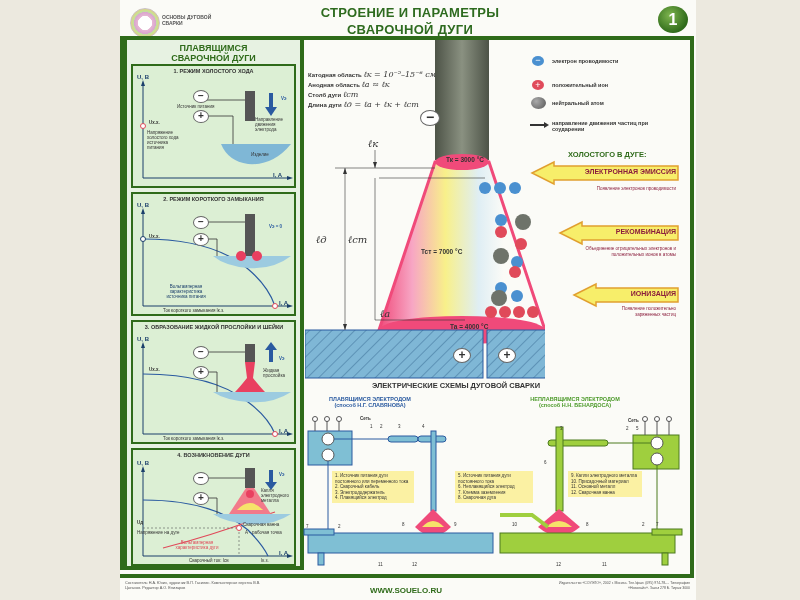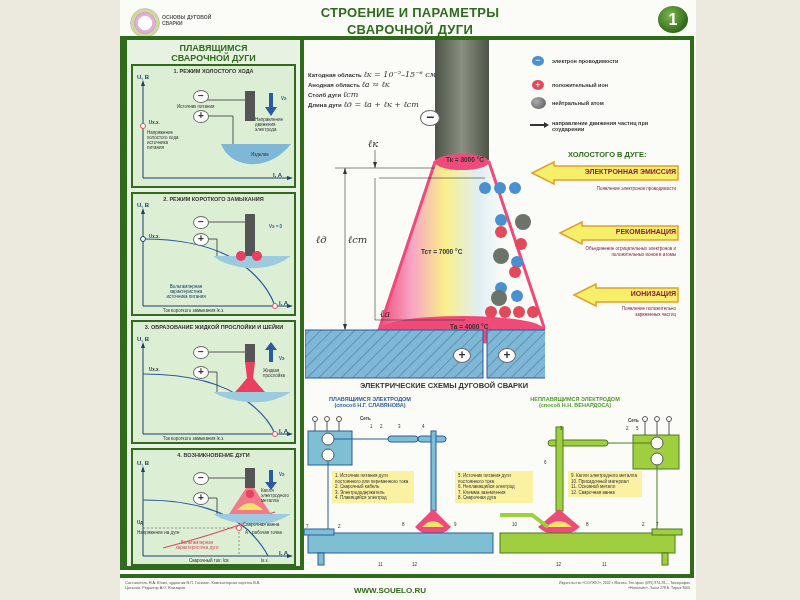--- a/index.html
+++ b/index.html
@@ -19,25 +19,25 @@
   .tiny{font-size:4.5px;line-height:5px;color:#333;}
   .axis-lbl{font-size:6px;font-weight:bold;color:#1b3f6b;}
   .sign{position:absolute;width:14px;height:11px;border:1.5px solid #666;border-radius:50%;background:#fff;font-weight:bold;font-size:10px;line-height:10px;text-align:center;color:#333;}
   .formula{position:absolute;left:188px;top:70px;font-size:6px;line-height:10px;color:#333;font-weight:bold;}
   .formula i{font-family:"DejaVu Serif",serif;font-style:italic;font-weight:normal;font-size:8px;}
   .legend{position:absolute;left:410px;top:52px;width:150px;}
   .leg-row{position:absolute;left:0;width:150px;height:14px;}
   .leg-text{position:absolute;left:22px;font-size:5.5px;color:#333;font-weight:bold;}
   .process-title{position:absolute;left:448px;top:150px;font-size:7.5px;font-weight:bold;color:#2f6b1a;}
   .proc-desc{position:absolute;font-size:4.5px;line-height:5.5px;color:#8a1c3c;text-align:right;}
-  .schemes-title{position:absolute;left:240px;top:381px;font-size:7.5px;font-weight:bold;color:#333;}
+  .schemes-title{position:absolute;left:252px;top:381px;font-size:7.5px;font-weight:bold;color:#333;}
   .sub-left{position:absolute;left:190px;top:396px;width:120px;text-align:center;font-size:5.5px;font-weight:bold;color:#2a5aa0;line-height:6px;}
   .sub-right{position:absolute;left:395px;top:396px;width:120px;text-align:center;font-size:5.5px;font-weight:bold;color:#4c9a2a;line-height:6px;}
   .note{position:absolute;background:#fbf1a3;font-size:4.5px;line-height:5.5px;color:#333;padding:2px 3px;}
-  .footer-url{position:absolute;left:234px;top:586px;font-size:8px;font-weight:bold;color:#2f6b1a;}
+  .footer-url{position:absolute;left:250px;top:586px;font-size:8px;font-weight:bold;color:#2f6b1a;}
   .credits{position:absolute;left:5px;top:581px;font-size:3.8px;line-height:4.5px;color:#555;width:150px;}
   .publisher{position:absolute;left:436px;top:581px;width:134px;font-size:3.5px;line-height:4.5px;color:#555;text-align:right;}
   .temp{position:absolute;font-size:6.5px;font-weight:bold;color:#333;}
   .dim{position:absolute;font-family:"DejaVu Serif",serif;font-style:italic;font-size:10px;color:#333;}
 </style>
 </head>
 <body>
 
 <div class="poster">
 

